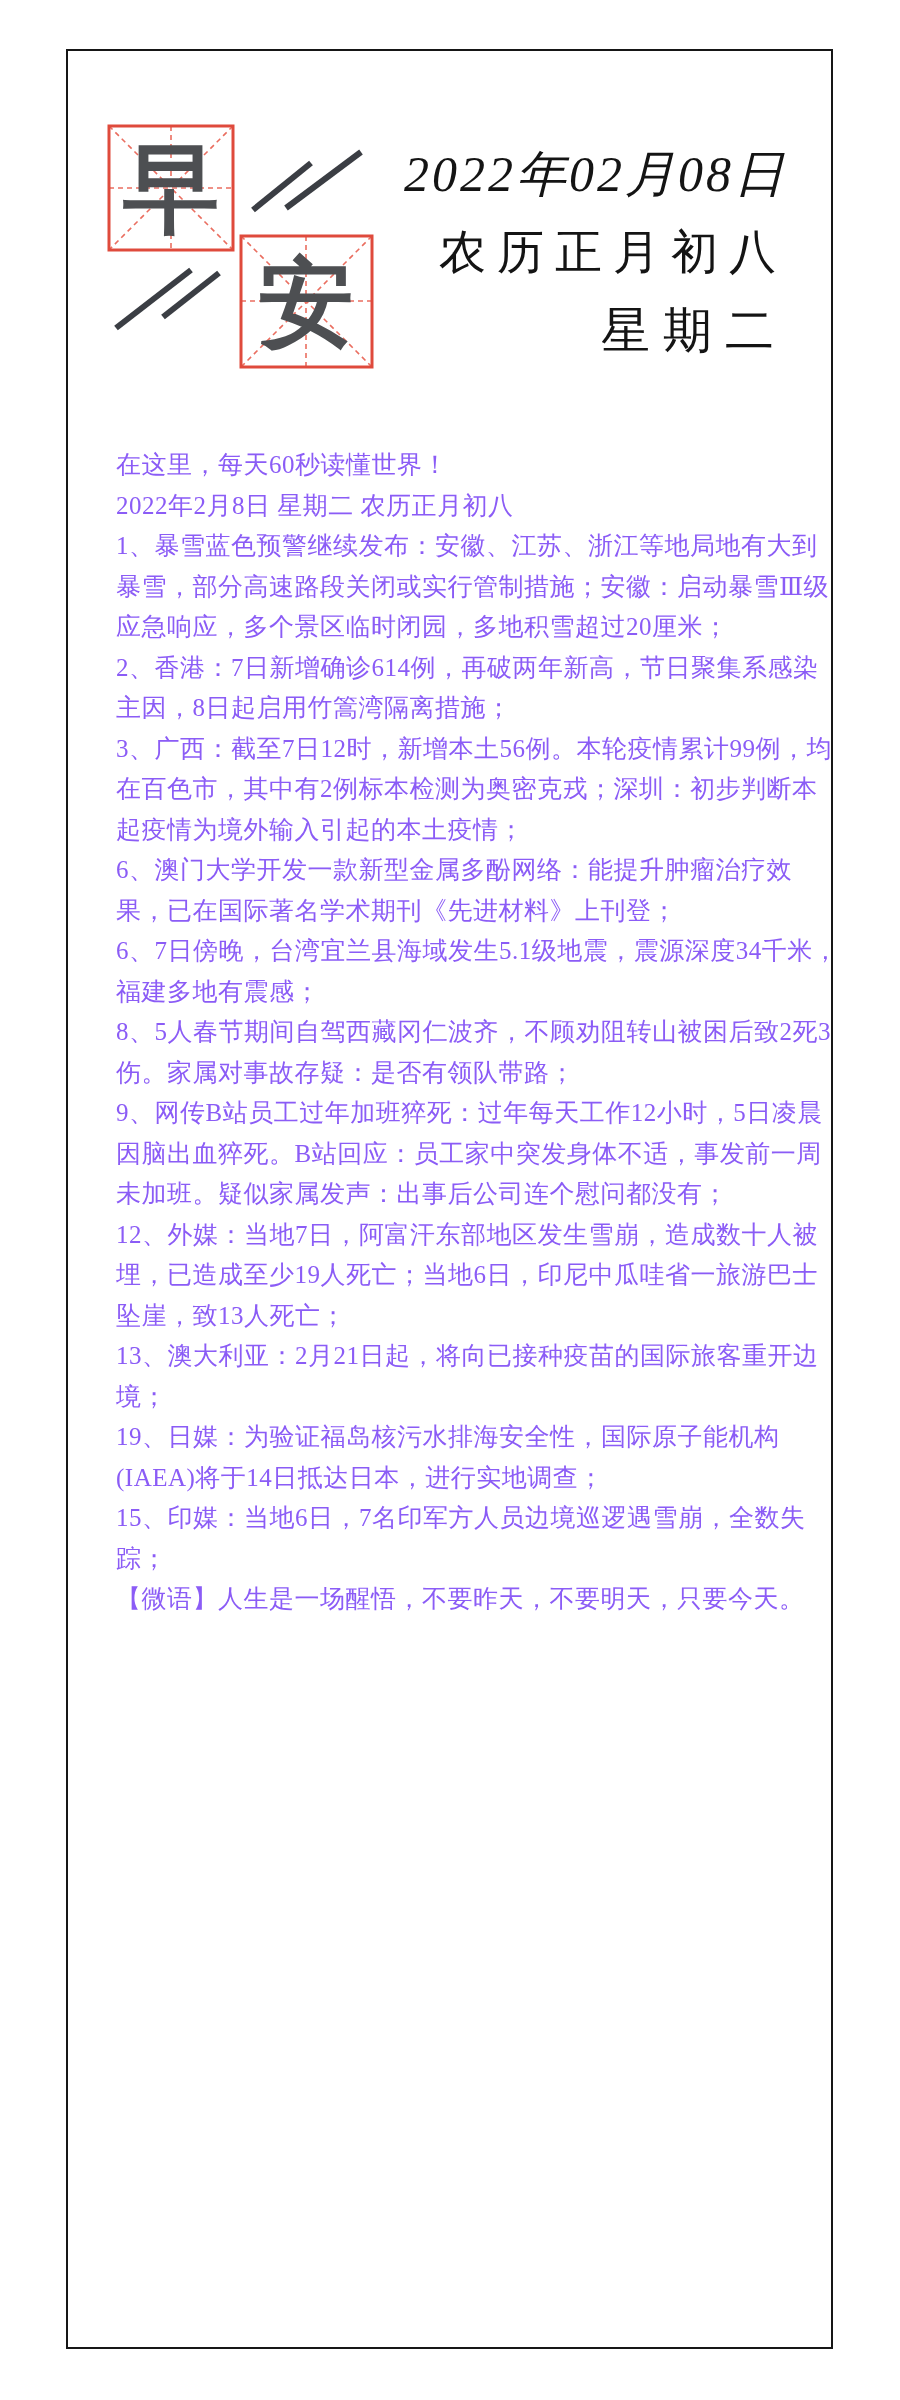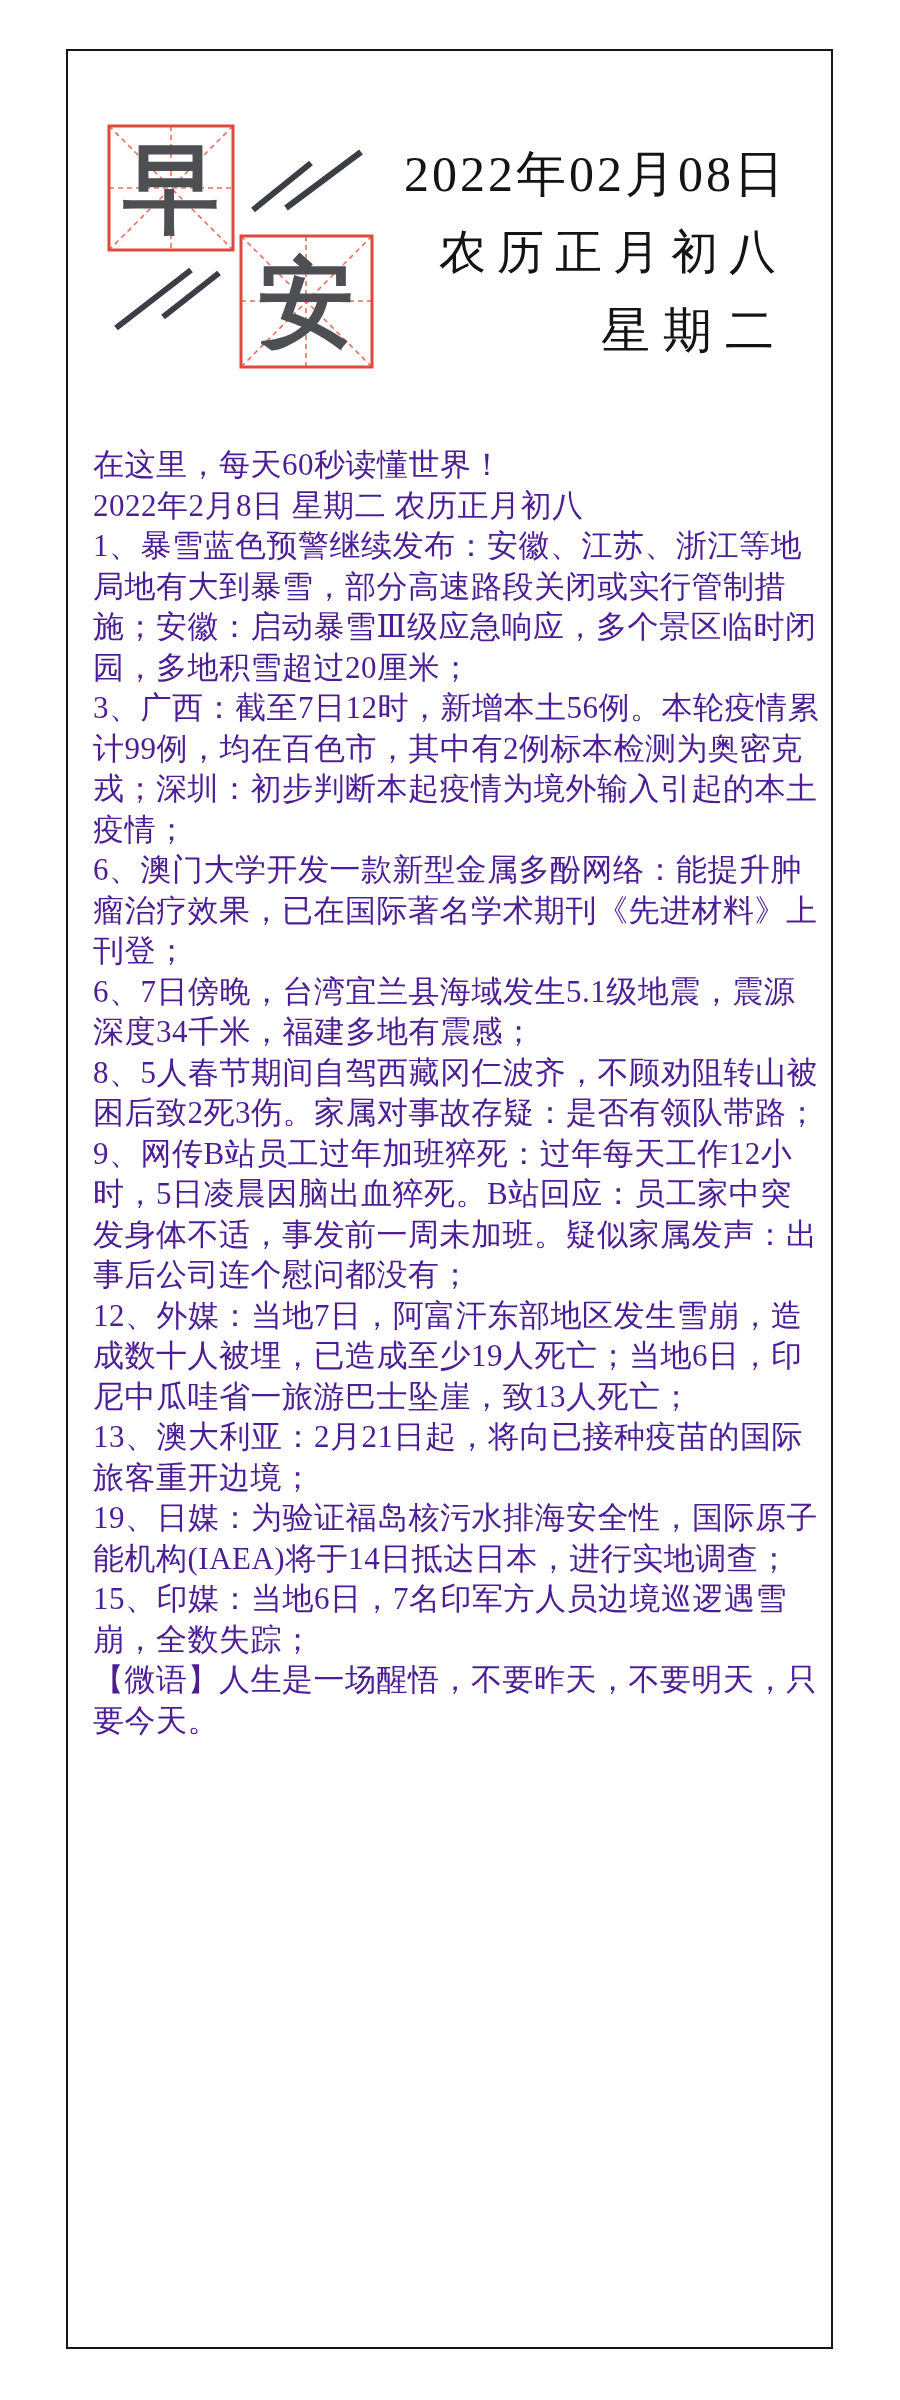--- a/index.html
+++ b/index.html
@@ -6,25 +6,25 @@
   .canvas{position:relative;width:900px;height:2400px;background:#ffffff;overflow:hidden;
           font-family:"Liberation Serif","DejaVu Serif",serif;}
   .frame{position:absolute;left:66px;top:49px;width:763px;height:2296px;border:2px solid #161616;background:#ffffff;}
   .logo-svg{position:absolute;left:38px;top:69px;}
   .gridbox{fill:none;stroke:#df4a3c;stroke-width:3;}
   .gridline{stroke:#ea6e60;stroke-width:1.6;stroke-dasharray:5 4;}
   .logochar{font-family:"DejaVu Sans","Liberation Sans",sans-serif;font-weight:700;
             font-size:96px;fill:#4d4f52;text-anchor:middle;}
   .slash{stroke:#3b3e44;stroke-width:6;}
   .date-block{position:absolute;top:84px;right:44px;text-align:right;color:#141414;}
-  .date-l1{font-size:50px;line-height:78px;letter-spacing:3px;}
+  .date-l1{font-size:50px;line-height:78px;letter-spacing:3px;font-style:italic;}
   .date-l2{font-size:47px;line-height:78px;letter-spacing:11px;text-align:right;}
   .date-l3{font-size:49px;line-height:80px;letter-spacing:13px;}
-  .body-text{position:absolute;left:25px;top:394px;width:726px;color:#4c1d95;
-             font-size:31px;line-height:40.5px;letter-spacing:0.5px;text-align:left;}
+  .body-text{position:absolute;left:48px;top:394px;width:726px;color:#8b5cf6;
+             font-size:25px;line-height:40.5px;letter-spacing:0.5px;text-align:left;}
   .body-text p{margin:0;padding:0;}
 </style>
 </head>
 <body>
 
 <div class="canvas">
   <div class="frame">
 
     <svg class="logo-svg" width="272" height="254" viewBox="0 0 272 254">
       <g>
@@ -54,20 +54,21 @@
     <div class="date-block">
       <div class="date-l1">2022年02月08日</div>
       <div class="date-l2">农历正月初八</div>
       <div class="date-l3">星期二</div>
     </div>
 
     <div class="body-text">
       <p>在这里，每天60秒读懂世界！</p>
       <p>2022年2月8日 星期二 农历正月初八</p>
       <p>1、暴雪蓝色预警继续发布：安徽、江苏、浙江等地局地有大到暴雪，部分高速路段关闭或实行管制措施；安徽：启动暴雪Ⅲ级应急响应，多个景区临时闭园，多地积雪超过20厘米；</p>
+      <p>2、香港：7日新增确诊614例，再破两年新高，节日聚集系感染主因，8日起启用竹篙湾隔离措施；</p>
       <p>3、广西：截至7日12时，新增本土56例。本轮疫情累计99例，均在百色市，其中有2例标本检测为奥密克戎；深圳：初步判断本起疫情为境外输入引起的本土疫情；</p>
       <p>6、澳门大学开发一款新型金属多酚网络：能提升肿瘤治疗效果，已在国际著名学术期刊《先进材料》上刊登；</p>
       <p>6、7日傍晚，台湾宜兰县海域发生5.1级地震，震源深度34千米，福建多地有震感；</p>
       <p>8、5人春节期间自驾西藏冈仁波齐，不顾劝阻转山被困后致2死3伤。家属对事故存疑：是否有领队带路；</p>
       <p>9、网传B站员工过年加班猝死：过年每天工作12小时，5日凌晨因脑出血猝死。B站回应：员工家中突发身体不适，事发前一周未加班。疑似家属发声：出事后公司连个慰问都没有；</p>
       <p>12、外媒：当地7日，阿富汗东部地区发生雪崩，造成数十人被埋，已造成至少19人死亡；当地6日，印尼中瓜哇省一旅游巴士坠崖，致13人死亡；</p>
       <p>13、澳大利亚：2月21日起，将向已接种疫苗的国际旅客重开边境；</p>
       <p>19、日媒：为验证福岛核污水排海安全性，国际原子能机构(IAEA)将于14日抵达日本，进行实地调查；</p>
       <p>15、印媒：当地6日，7名印军方人员边境巡逻遇雪崩，全数失踪；</p>
       <p>【微语】人生是一场醒悟，不要昨天，不要明天，只要今天。</p>

